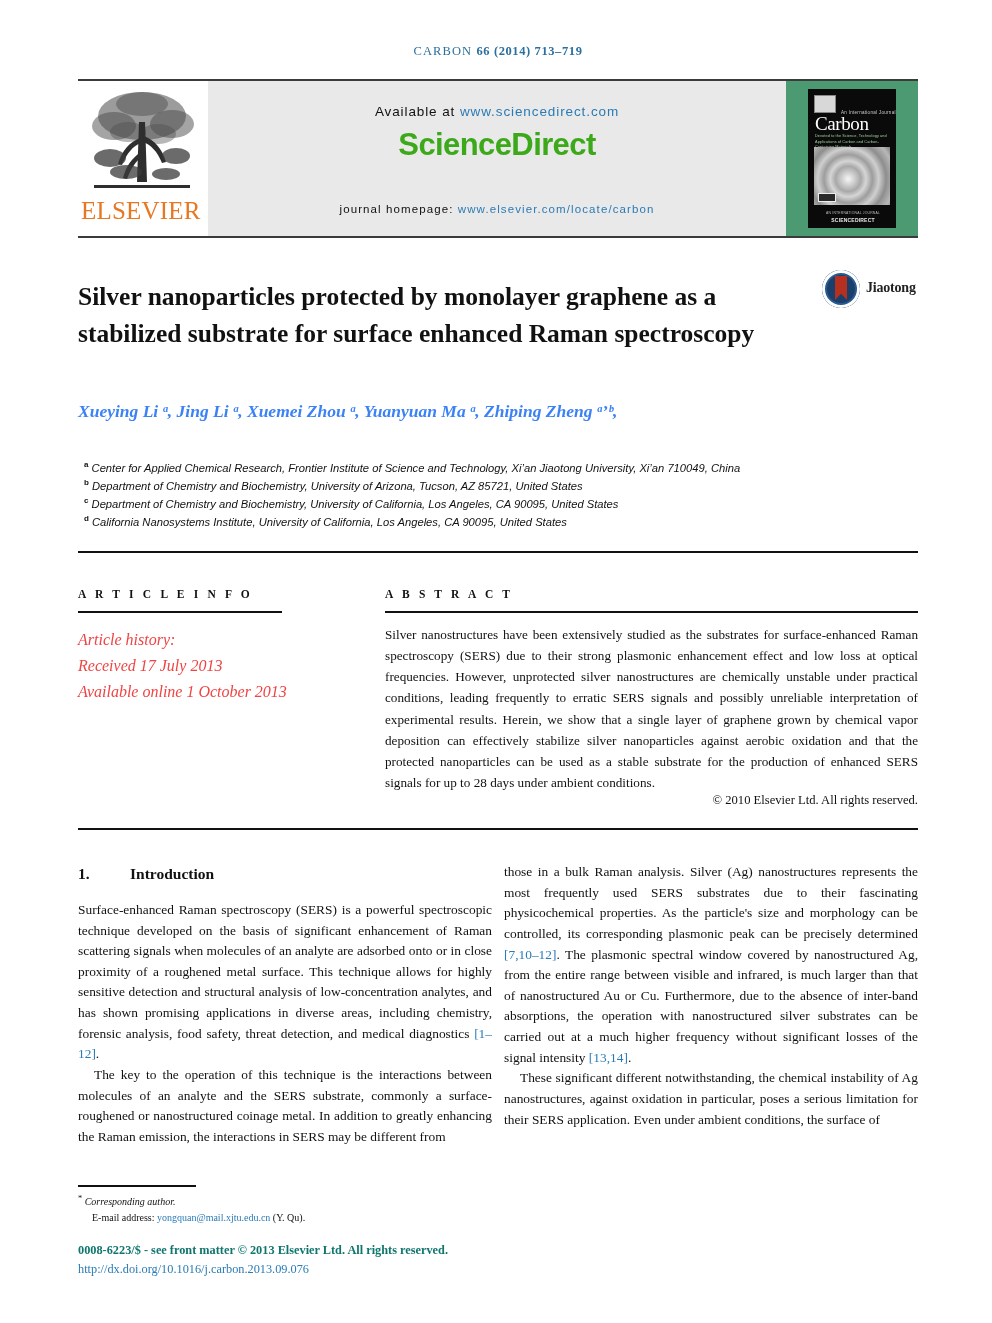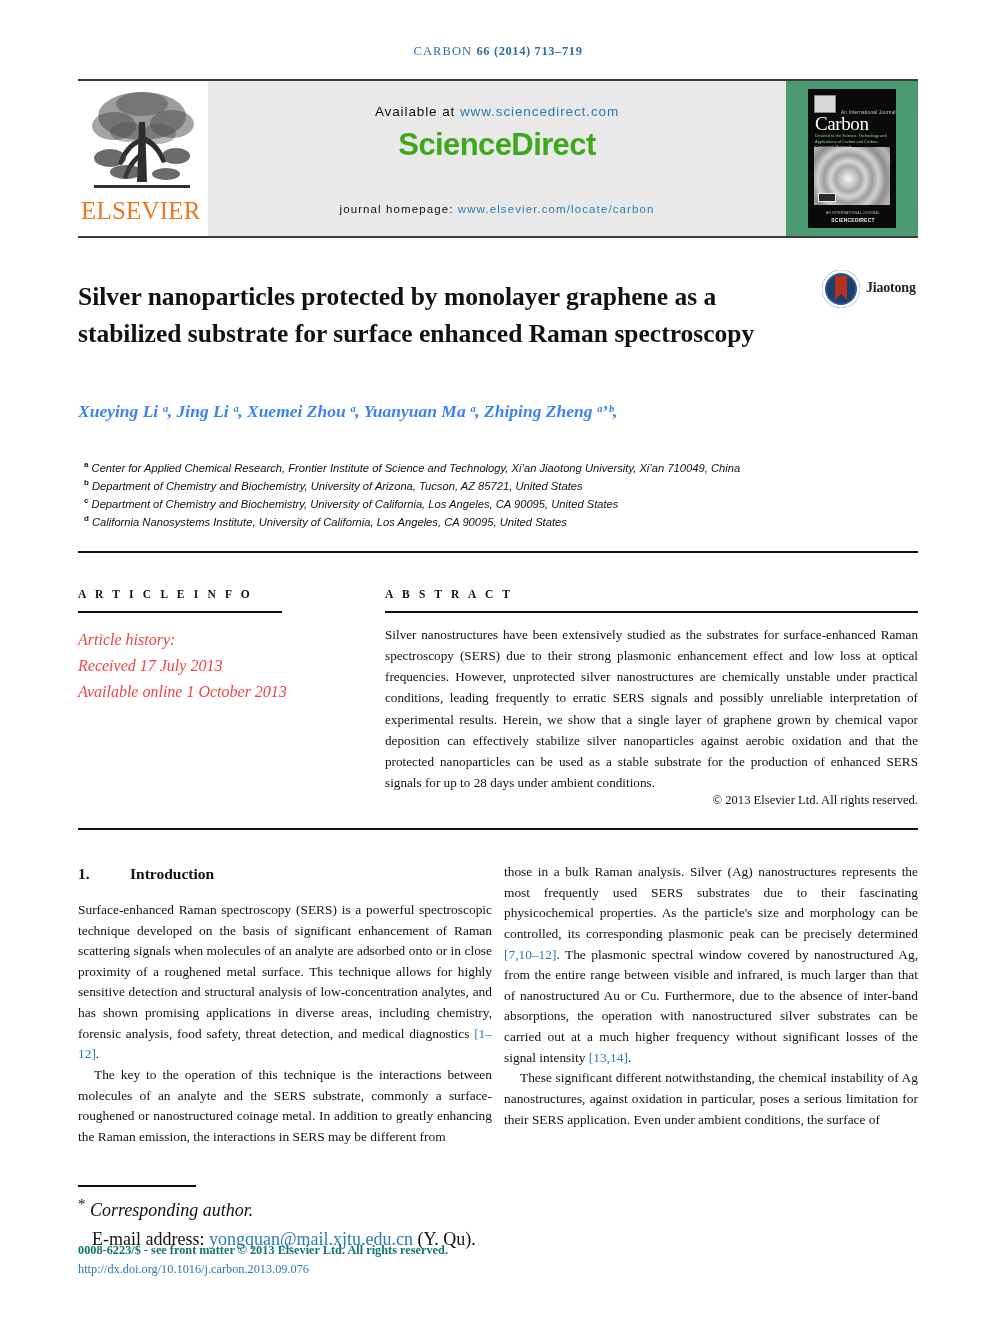--- a/index.html
+++ b/index.html
@@ -399,21 +399,21 @@
     width: 118px;
     height: 1.5px;
     background: #111;
   }
   .footnote {
     position: absolute;
     left: 78px;
     top: 1192px;
     width: 420px;
     font-family: "Liberation Serif", serif;
-    font-size: 18px;
+    font-size: 10px;
     line-height: 1.6;
     color: #111;
   }
   .footnote .corr { font-style: italic; }
   .footnote .email-lbl { font-weight: normal; }
   .footnote a { color: #2a7bb5; text-decoration: none; }
 
   .frontmatter {
     position: absolute;
     left: 78px;
@@ -525,21 +525,21 @@
   <div class="rule-info"></div>
   <div class="rule-abs"></div>
 
   <div class="hist">
     <div>Article history:</div>
     <div>Received 17 July 2013</div>
     <div>Available online 1 October 2013</div>
   </div>
 
   <div class="abstract">Silver nanostructures have been extensively studied as the substrates for surface-enhanced Raman spectroscopy (SERS) due to their strong plasmonic enhancement effect and low loss at optical frequencies. However, unprotected silver nanostructures are chemically unstable under practical conditions, leading frequently to erratic SERS signals and possibly unreliable interpretation of experimental results. Herein, we show that a single layer of graphene grown by chemical vapor deposition can effectively stabilize silver nanoparticles against aerobic oxidation and that the protected nanoparticles can be used as a stable substrate for the production of enhanced SERS signals for up to 28 days under ambient conditions.</div>
-  <div class="copyright">© 2013 Elsevier Ltd. All rights reserved.</div>
+  <div class="copyright">© 2010 Elsevier Ltd. All rights reserved.</div>
 
   <div class="rule-abs-bottom"></div>
 
   <div class="col col-left">
     <span class="sec-num-title">
       <span class="num">1.</span><span>Introduction</span>
     </span>
     <p><span>Surface-enhanced Raman spectroscopy (SERS) is a powerful spectroscopic technique developed on the basis of significant enhancement of Raman scattering signals when molecules of an analyte are adsorbed onto or in close proximity of a roughened metal surface. This technique allows for highly sensitive detection and structural analysis of low-concentration analytes, and has shown promising applications in diverse areas, including chemistry, forensic analysis, food safety, threat detection, and medical diagnostics </span><span class="reflink">[1–12]</span><span>.</span></p>
     <p class="indent">The key to the operation of this technique is the interactions between molecules of an analyte and the SERS substrate, commonly a surface-roughened or nanostructured coinage metal. In addition to greatly enhancing the Raman emission, the interactions in SERS may be different from</p>
   </div>

